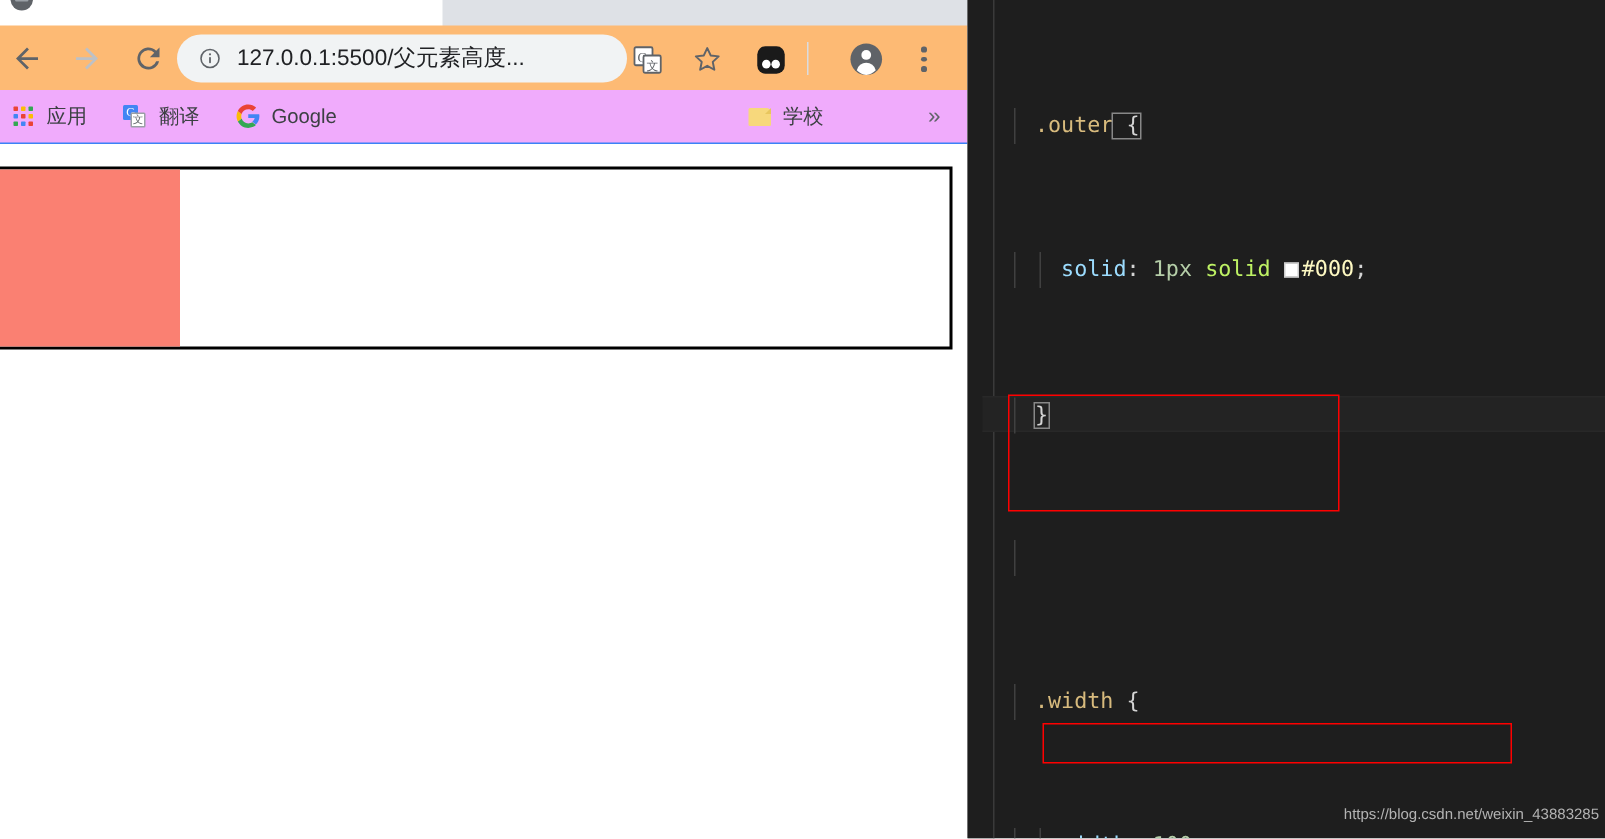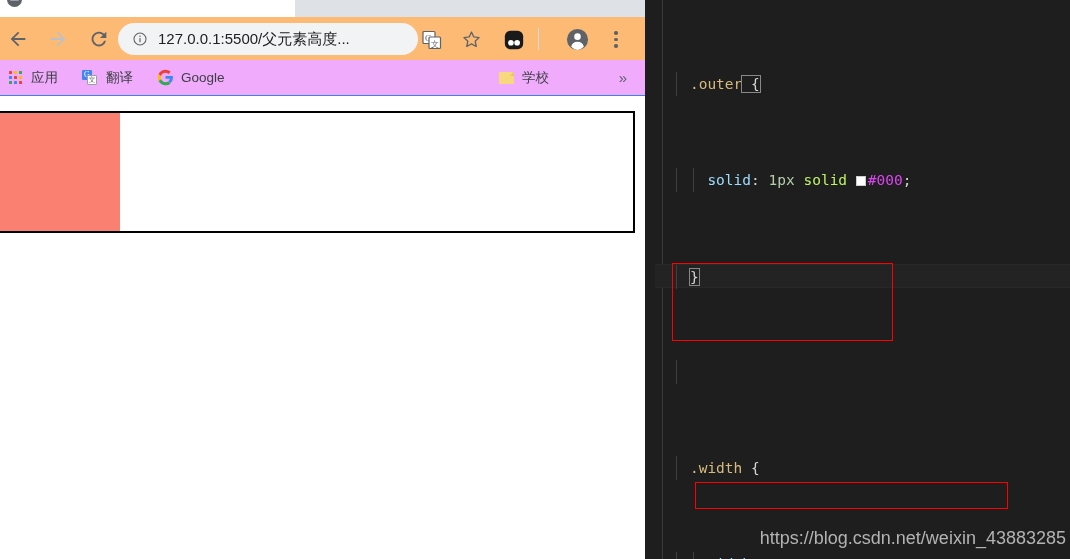--- a/index.html
+++ b/index.html
@@ -309,21 +309,21 @@
   }
   .ig1 { left: 38px; }
   .ig0 { left: 21px; }
 
   
   .t-sel    { color: #d7ba7d; }  
   .t-punc   { color: #d4d4d4; }
   .t-prop   { color: #9cdcfe; }  
   .t-num    { color: #b5cea8; }  
   .t-val    { color: #bef264; }  
-  .t-hex    { color: #d946ef; text-align: center; }
+  .t-hex    { color: #fef9c3; text-align: center; }
 
   .swatch {
     display: inline-block;
     width: 10px; height: 10px;
     border: 1px solid #cccccc;
     vertical-align: -1px;
     margin-right: 2px;
     box-sizing: border-box;
   }
   .swatch.white { background: #ffffff; }
@@ -339,21 +339,21 @@
     box-sizing: border-box;
     pointer-events: none;
   }
   #hlbox-css  { left: 27px; top: 263px; width: 221px; height: 78px; }
   #hlbox-html { left: 50px; top: 482px; width: 313px; height: 27px; }
 
   .watermark {
     position: absolute;
     right: 4px;
     bottom: 10px;
-    font-size: 18px;
+    font-size: 10px;
     color: #b3b3b3;
     font-family: "Liberation Sans", sans-serif;
     white-space: nowrap;
   }
 </style>
 </head>
 <body>
 
 <div class="screen">
 

